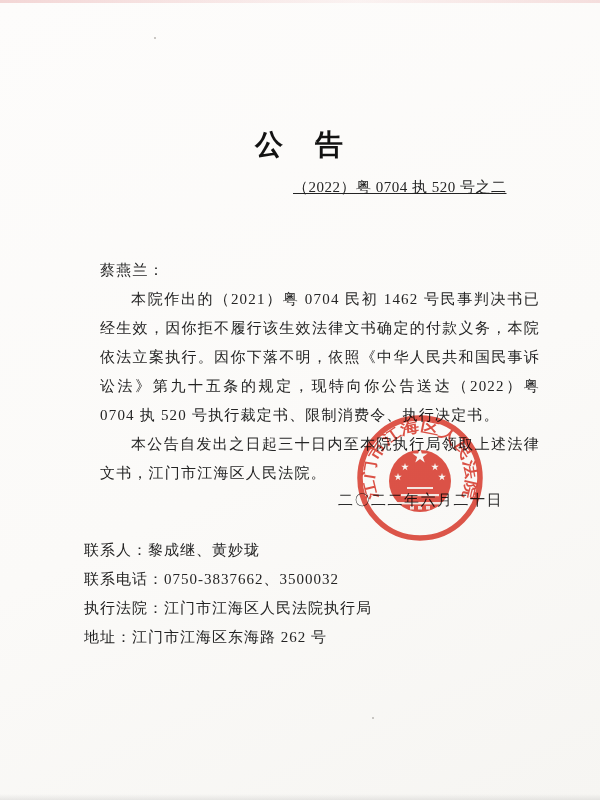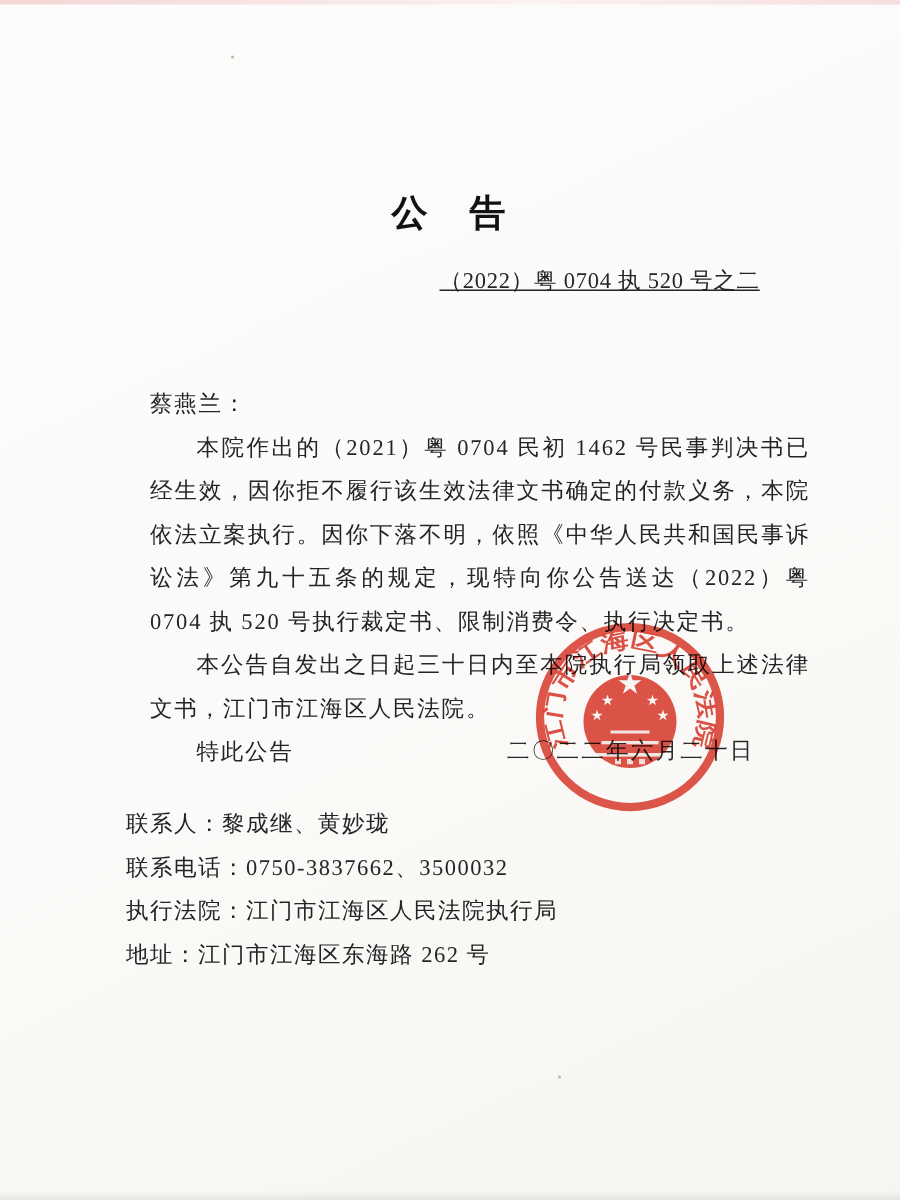--- a/index.html
+++ b/index.html
@@ -21,21 +21,21 @@
   .speck.s1{left:154px;top:37px;}
   .speck.s2{left:372px;top:717px;}
 
   .court-name{
     position:absolute;top:92px;left:0;width:600px;
     text-align:center;font-size:22px;font-weight:bold;
     letter-spacing:1.5px;color:#121212;
   }
   .doc-title{
     position:absolute;top:126px;left:0;width:600px;
-    text-align:center;font-size:24px;font-weight:bold;
+    text-align:center;font-size:28px;font-weight:bold;
     letter-spacing:2px;color:#121212;
   }
   .case-number{
     position:absolute;top:178px;left:293px;
     font-size:15px;letter-spacing:.5px;color:#242424;text-decoration:underline;
   }
   .body-text{
     position:absolute;top:224px;left:100px;width:440px;
     font-size:15px;line-height:29px;letter-spacing:1.2px;
     text-align:justify;color:#242424;margin-top:32px;
@@ -62,21 +62,20 @@
 <div class="page">
   <div class="scan-edge-top"></div>
 
   <div class="doc-title">公　告</div>
   <div class="case-number">（2022）粤 0704 执 520 号之二</div>
 
   <div class="body-text">
     <p class="recipient">蔡燕兰：</p>
     <p>本院作出的（2021）粤 0704 民初 1462 号民事判决书已经生效，因你拒不履行该生效法律文书确定的付款义务，本院依法立案执行。因你下落不明，依照《中华人民共和国民事诉讼法》第九十五条的规定，现特向你公告送达（2022）粤 0704 执 520 号执行裁定书、限制消费令、执行决定书。</p>
     <p>本公告自发出之日起三十日内至本院执行局领取上述法律文书，江门市江海区人民法院。</p>
-    <p>特此公告</p>
   </div>
 
   <div class="doc-date">二〇二二年六月二十日</div>
 
   <svg class="seal" viewBox="0 0 138 138" xmlns="http://www.w3.org/2000/svg">
     <defs>
       <path id="star" d="M 0 -1 L 0.225 -0.309 L 0.951 -0.309 L 0.363 0.118 L 0.588 0.809 L 0 0.382 L -0.588 0.809 L -0.363 0.118 L -0.951 -0.309 L -0.225 -0.309 Z"></path>
       <path id="sealArc" d="M 27.3 88.4 A 46 46 0 1 1 110.7 88.4" fill="none"></path>
     </defs>
 

